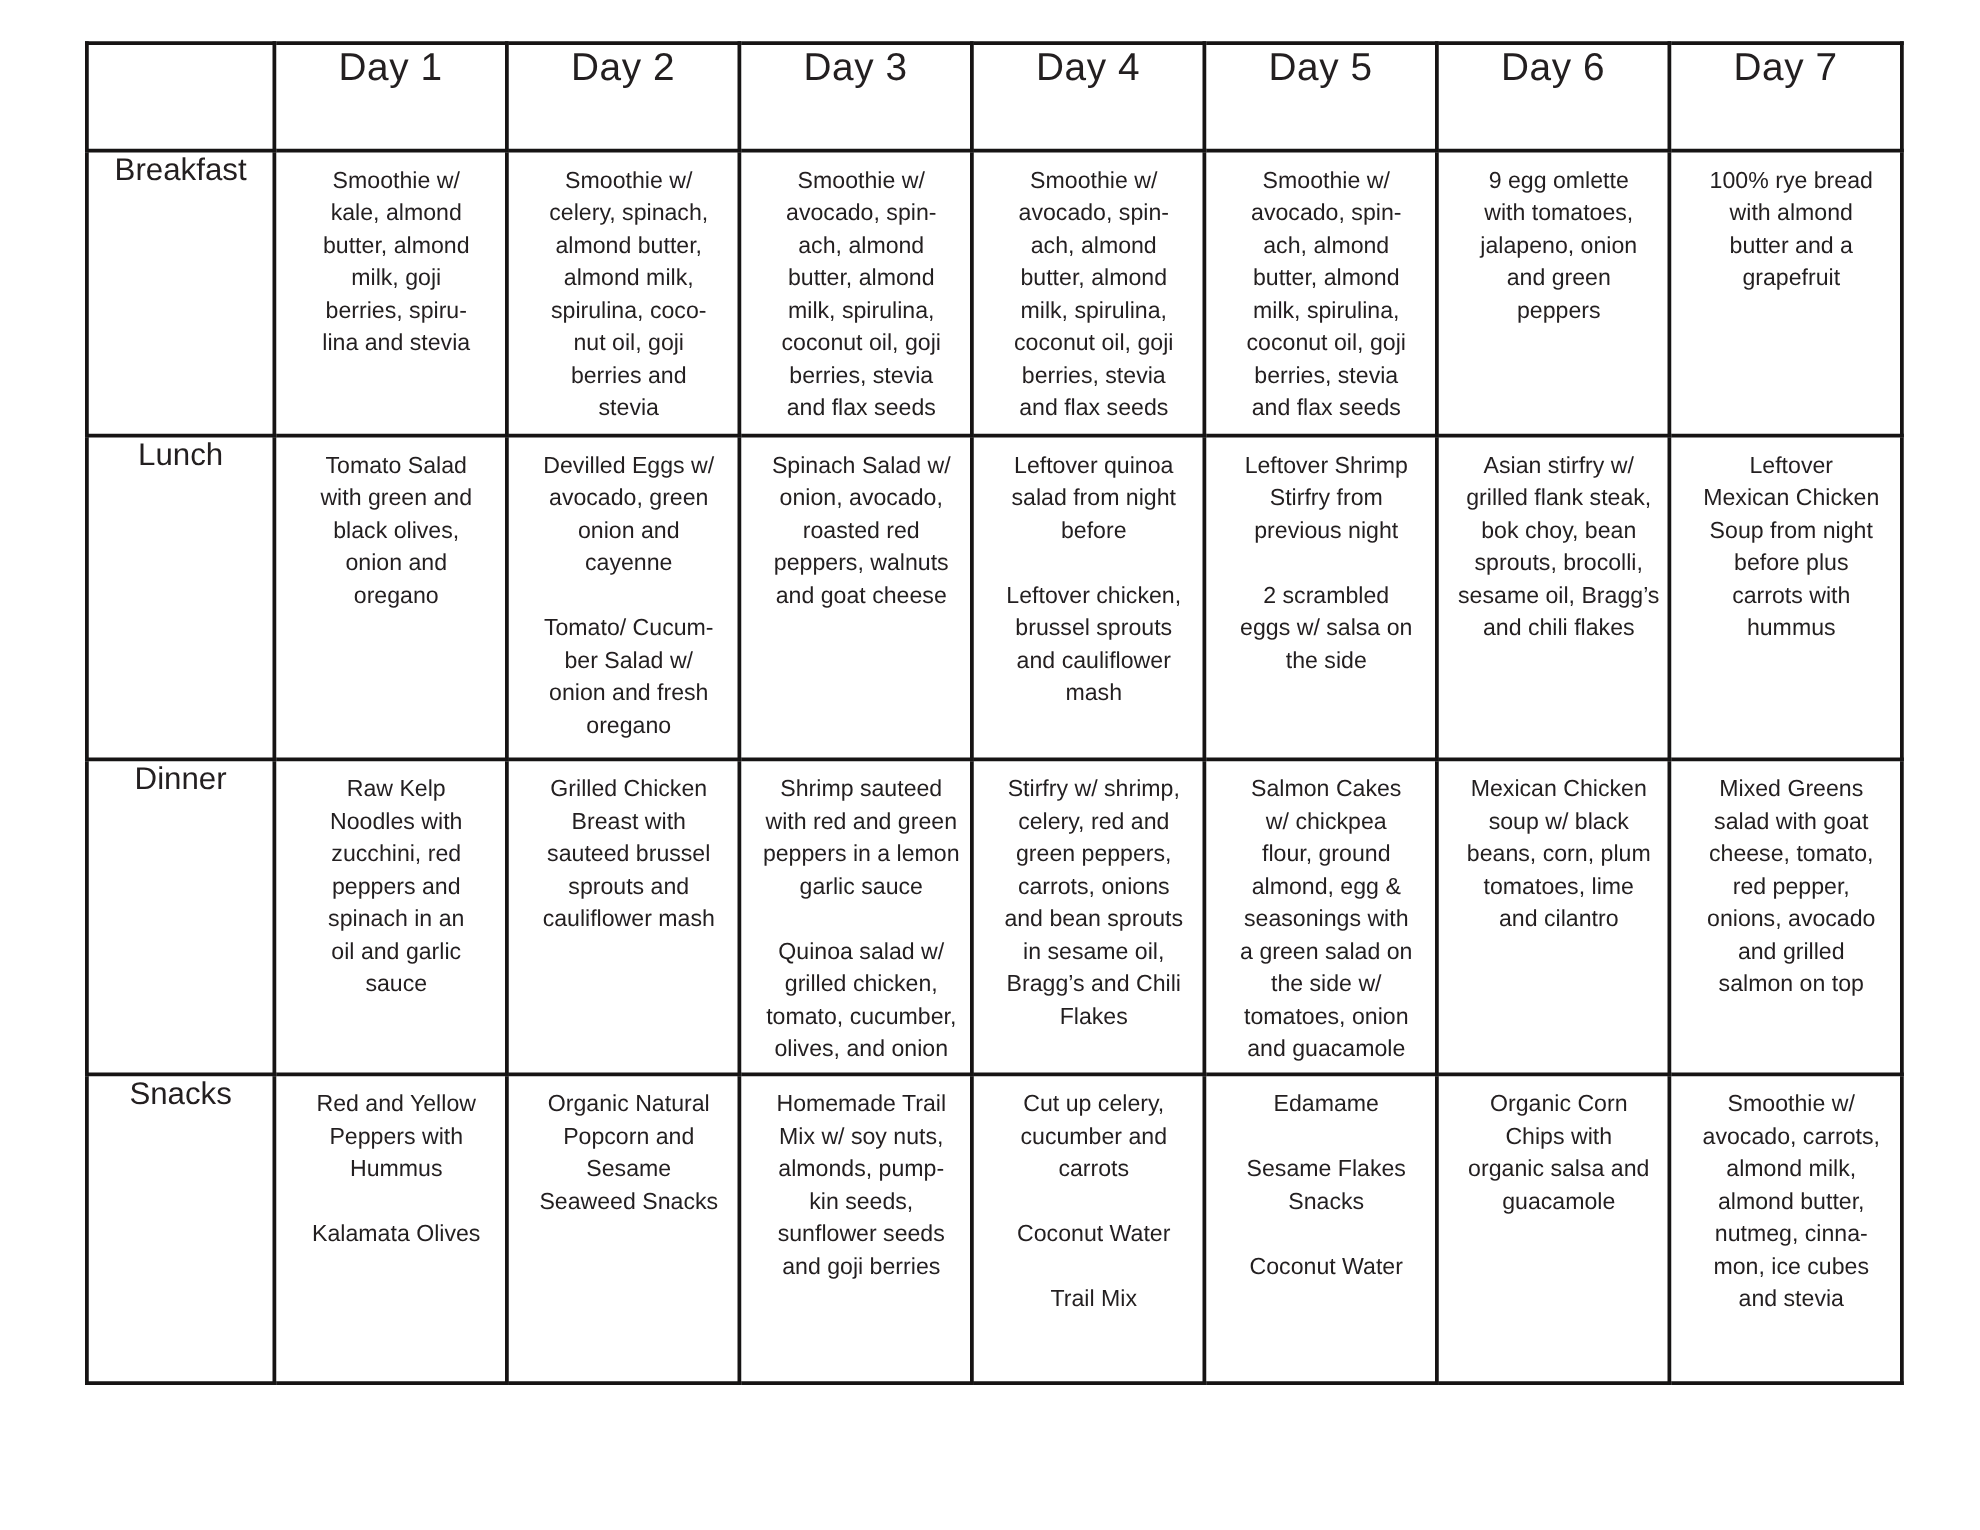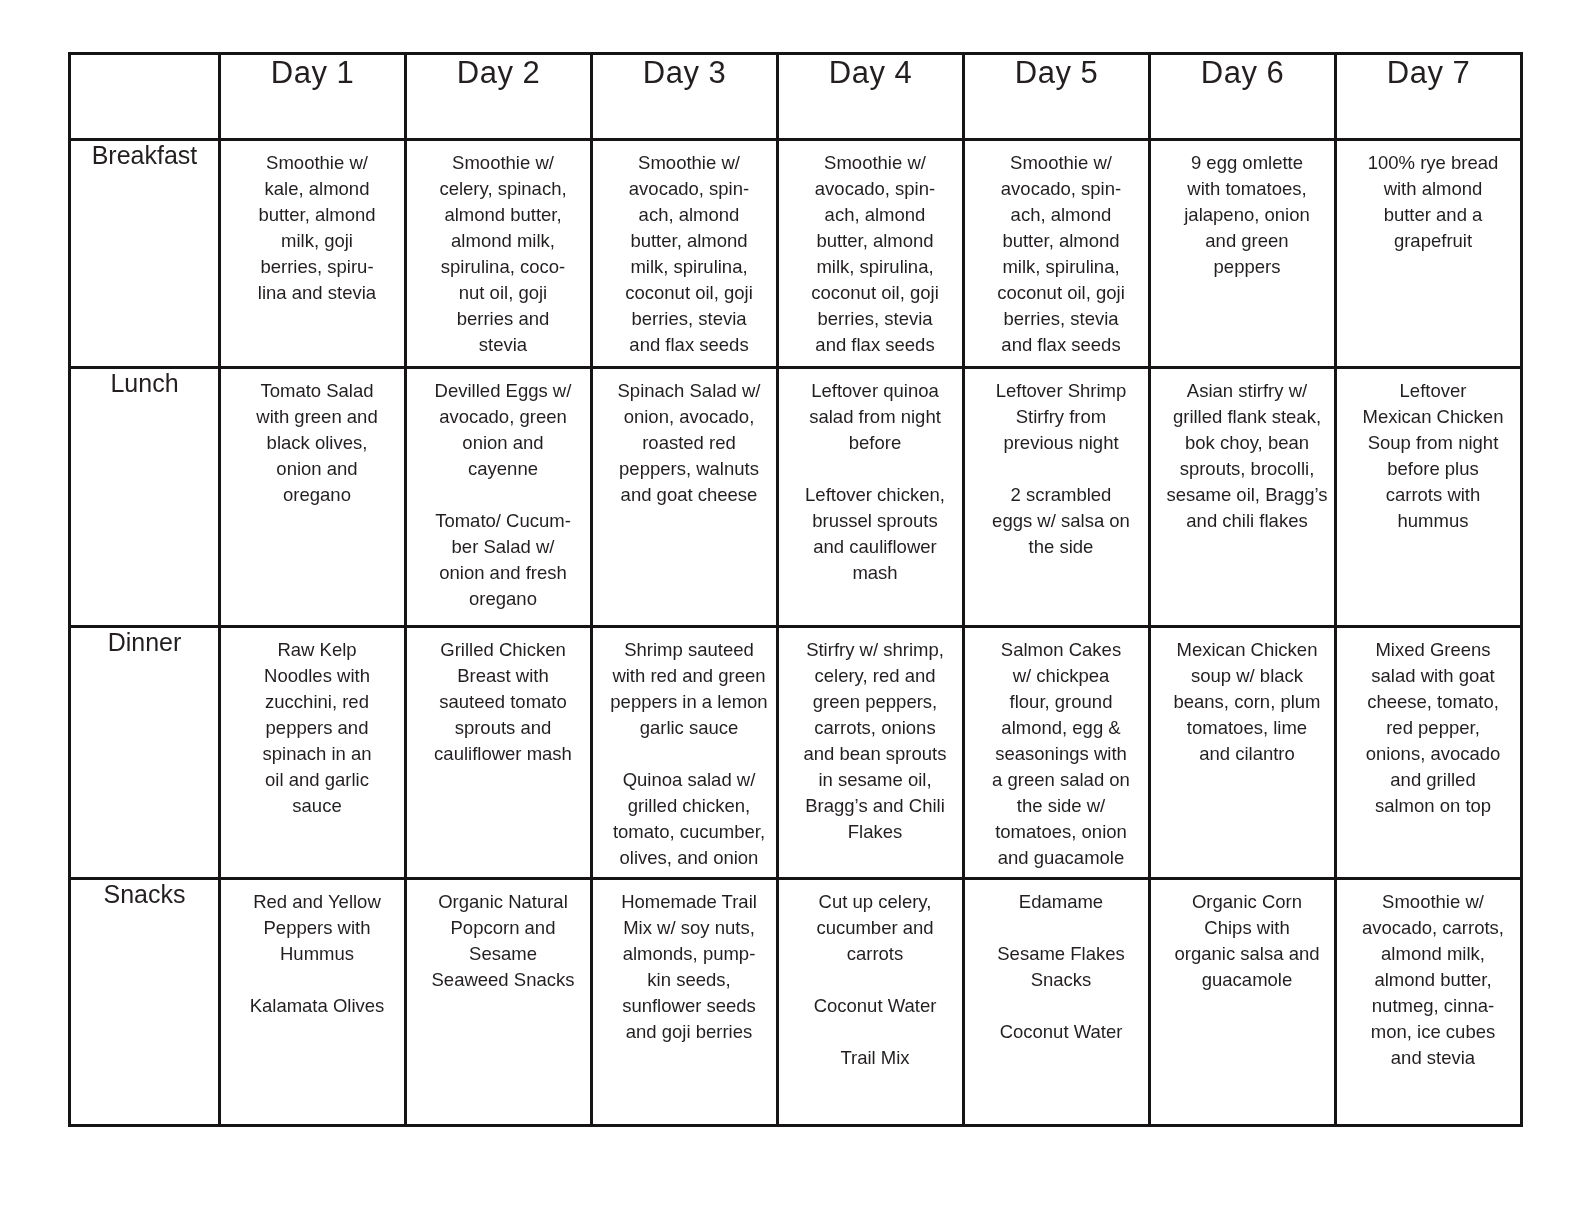--- a/index.html
+++ b/index.html
@@ -11,21 +11,21 @@
     height: 1224px;
     background: #ffffff;
     font-family: "Liberation Sans", sans-serif;
     color: #231f20;
     position: relative;
     overflow: hidden;
   }
   .table-wrap {
     position: absolute;
     left: 68px;
-    top: 52px;
+    top: 33px;
   }
   table.meal-plan {
     border-collapse: collapse;
     table-layout: fixed;
     width: 1452px;
     background: #ffffff;
   }
   table.meal-plan th,
   table.meal-plan td {
     border: 3px solid #161414;
@@ -195,21 +195,21 @@
         <th class="row-label">Dinner</th>
         <td class="meal-cell">Raw Kelp
 Noodles with
 zucchini, red
 peppers and
 spinach in an
 oil and garlic
 sauce</td>
         <td class="meal-cell">Grilled Chicken
 Breast with
-sauteed tomato
+sauteed brussel
 sprouts and
 cauliflower mash</td>
         <td class="meal-cell">Shrimp sauteed
 with red and green
 peppers in a lemon
 garlic sauce
 
 Quinoa salad w/
 grilled chicken,
 tomato, cucumber,

